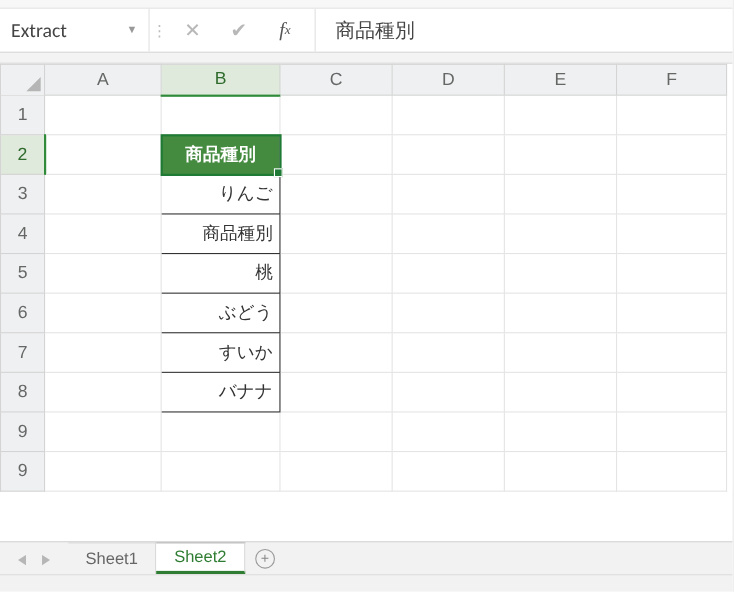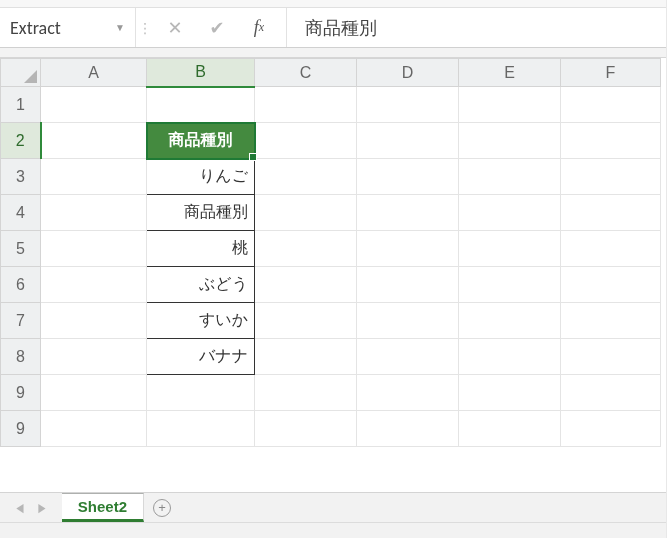--- a/index.html
+++ b/index.html
@@ -137,21 +137,21 @@
     padding:0 14px; color:#b6b6b6; font-size:12px;
   }
   .tab-nav span{transform:scaleY(1.3);}
   .sheet-tab{
     display:flex; align-items:center; padding:0 16px;
     border-right:1px solid #d8d8d8;
     background:#f2f2f2; color:#666; font-size:15px;
     border-top:1px solid #d8d8d8;
   }
   .sheet-tab.active{
-    background:#fff; color:#2f7d32; font-weight:700;
+    background:#fff; color:#2f7d32; font-weight:400;
     border-bottom:3px solid #2f7d32;
     border-top:1px solid #aeb0ae;
   }
   .tab-add{
     display:flex; align-items:center; justify-content:center;
     width:36px; color:#888;
   }
   .tab-add .circ{
     width:18px;height:18px;border:1px solid #9a9a9a;border-radius:50%;
     display:flex;align-items:center;justify-content:center;font-size:13px;line-height:1;
@@ -287,19 +287,20 @@
       </tbody>
     </table>
 </div>
 
 <div class="tab-strip">
   <div class="tab-nav">
     <span>◄</span>
     <span>►</span>
   </div>
   <div id="tabs" style="display:flex">
+      <div class="sheet-tab">Sheet1</div>
       <div class="sheet-tab active">Sheet2</div>
     </div>
   <div class="tab-add">
       <div class="circ">+</div>
     </div>
 </div>
 <div class="hscroll"></div>
 
 </body></html>

